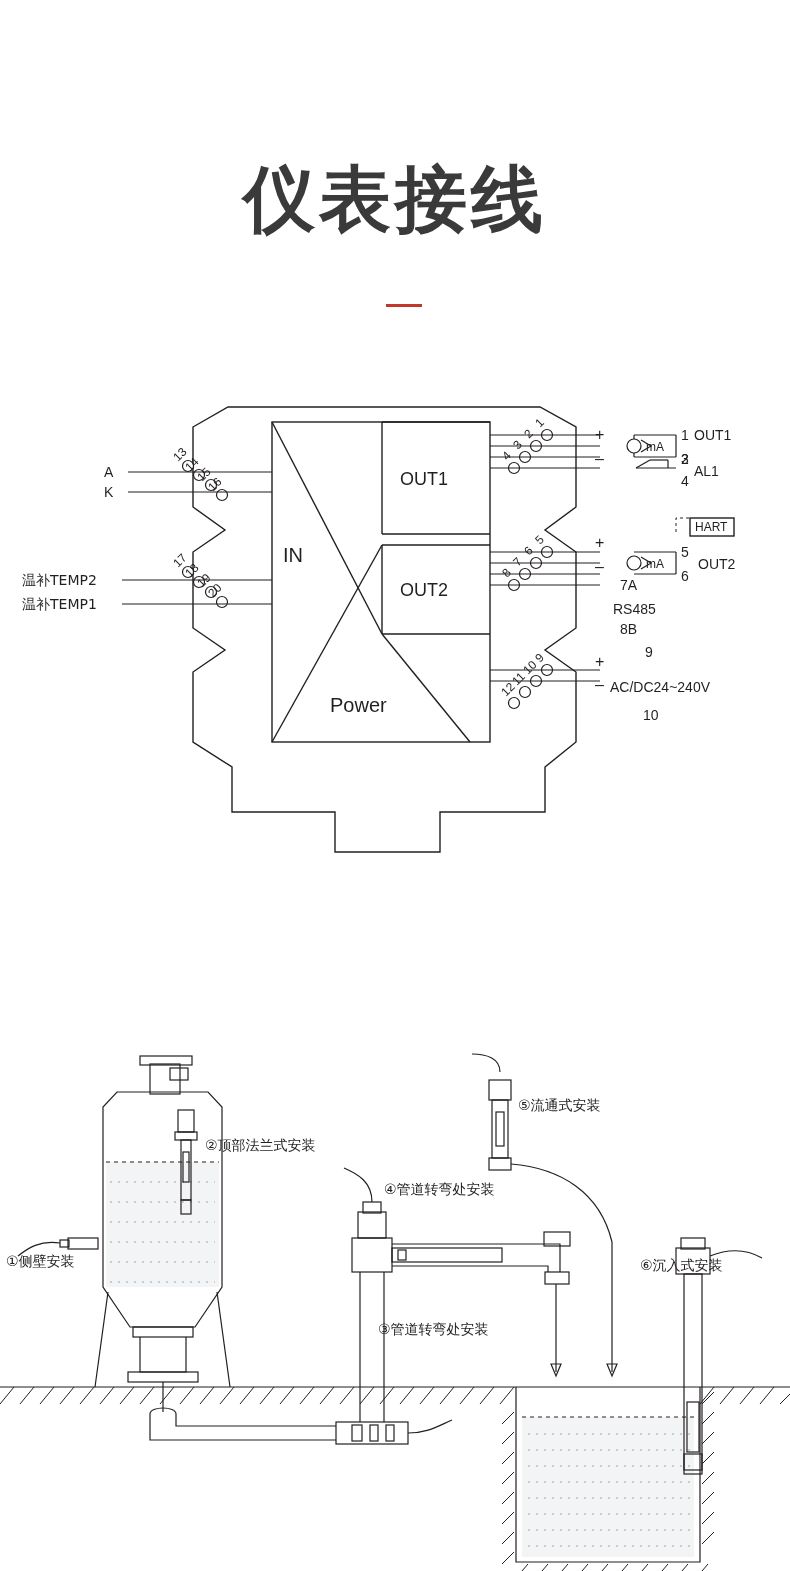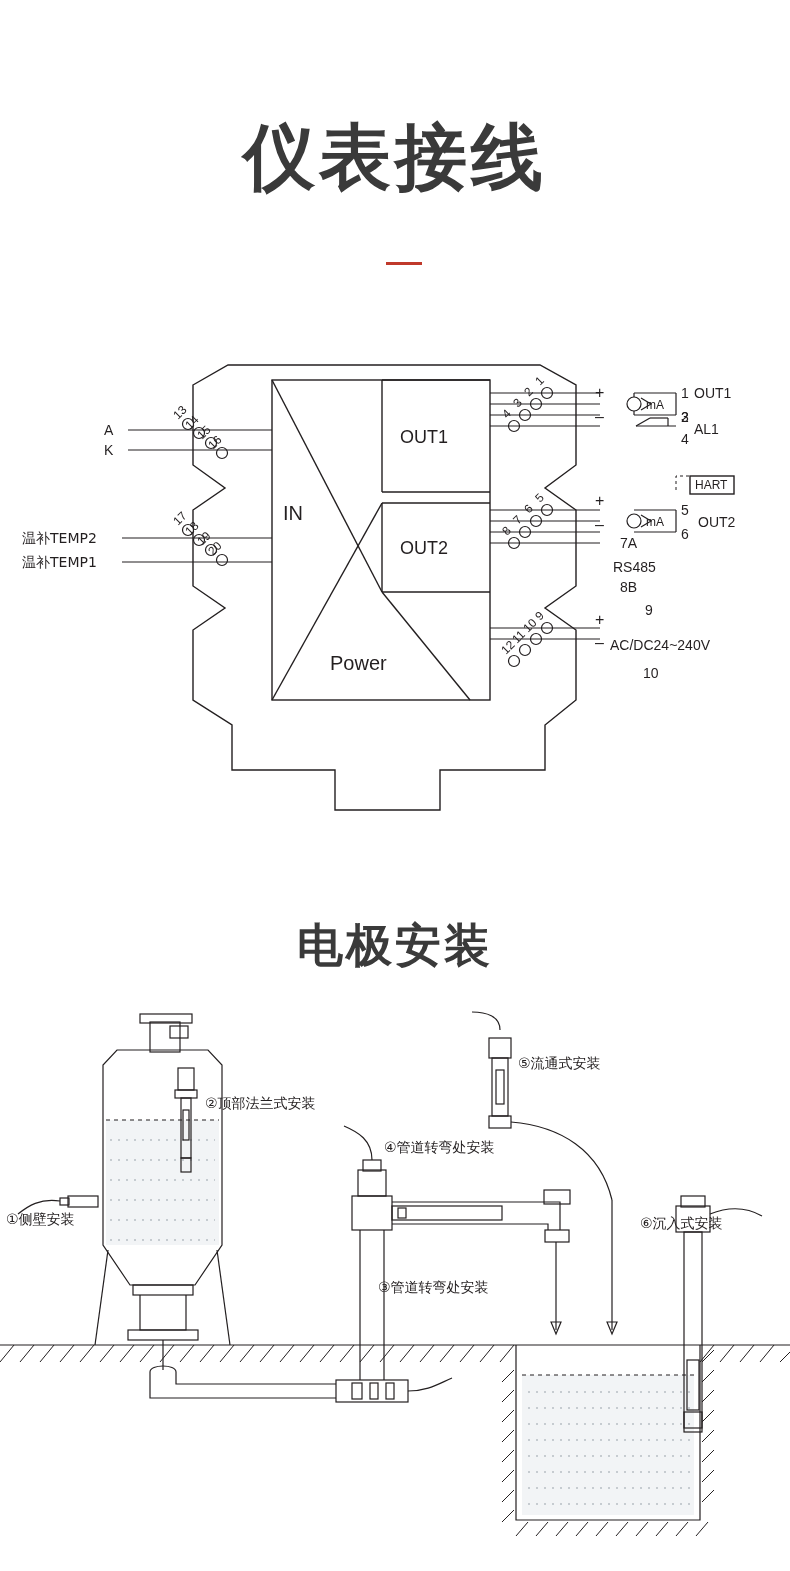--- a/index.html
+++ b/index.html
@@ -4,21 +4,21 @@
 <style>
   html,body{margin:0;padding:0;}
   body{
     width:790px;height:1571px;
     background:#ffffff;
     font-family:"Liberation Sans", sans-serif;
     color:#231f20;
     position:relative;
     overflow:hidden;
   }
-  .page{position:relative;width:790px;height:1371px;}
+  .page{position:relative;width:790px;height:1371px;margin-top:42px;}
 
   
   .title1{
     position:absolute;left:0;top:110px;width:790px;
     text-align:center;
     font-size:72px;font-weight:bold;letter-spacing:4px;
     color:#3a3a3a;
     font-family:"DejaVu Sans", sans-serif;
   }
   .rule{
@@ -204,21 +204,20 @@
 
       <text class="t16" x="595" y="285">+</text>
       <text class="t16" x="595" y="308">–</text>
       <text class="t14" x="645" y="275">9</text>
       <text class="t14" x="643" y="338">10</text>
       <text class="t14" x="610" y="310">AC/DC24~240V</text>
 
     </svg>
   </div>
 
-  <div class="title2">电极安装</div>
 
   <div class="diagram" style="left:0;top:1000px;">
     <svg width="790" height="560" viewBox="0 0 790 560">
 
       <line class="ln" x1="0" y1="345" x2="790" y2="345"></line>
       <g class="hatch">
         <line x1="0" y1="362" x2="14" y2="345"></line>
         <line x1="20" y1="362" x2="34" y2="345"></line>
         <line x1="40" y1="362" x2="54" y2="345"></line>
         <line x1="60" y1="362" x2="74" y2="345"></line>

